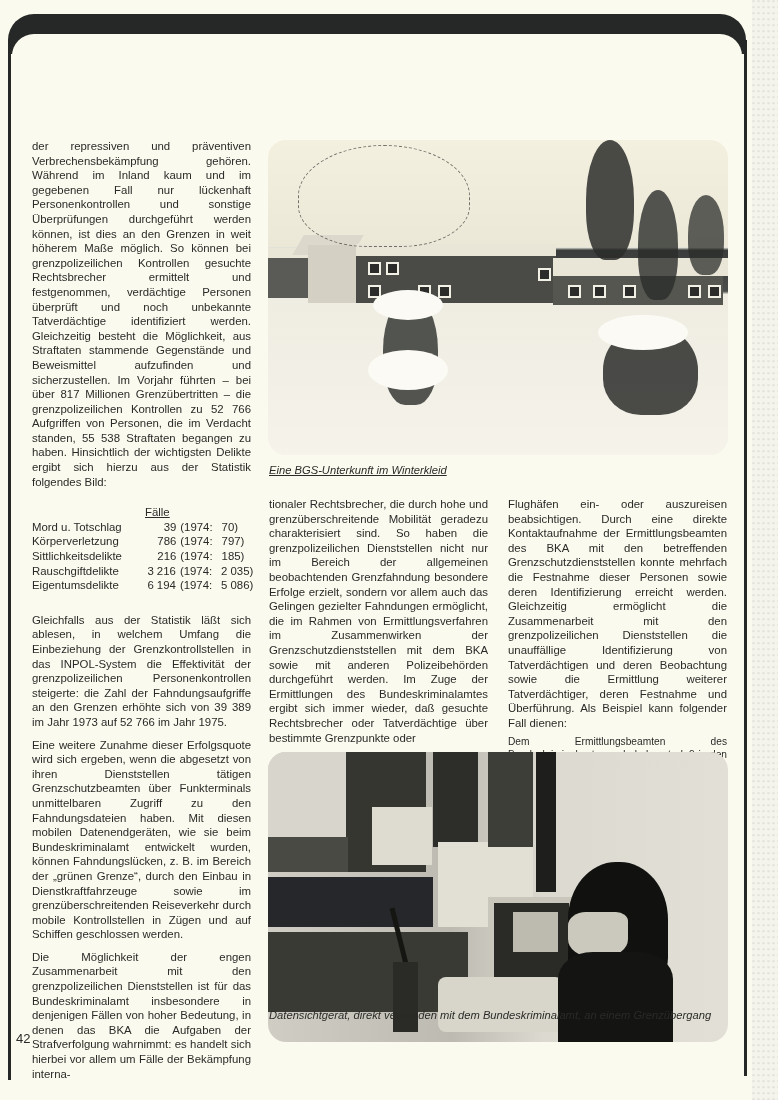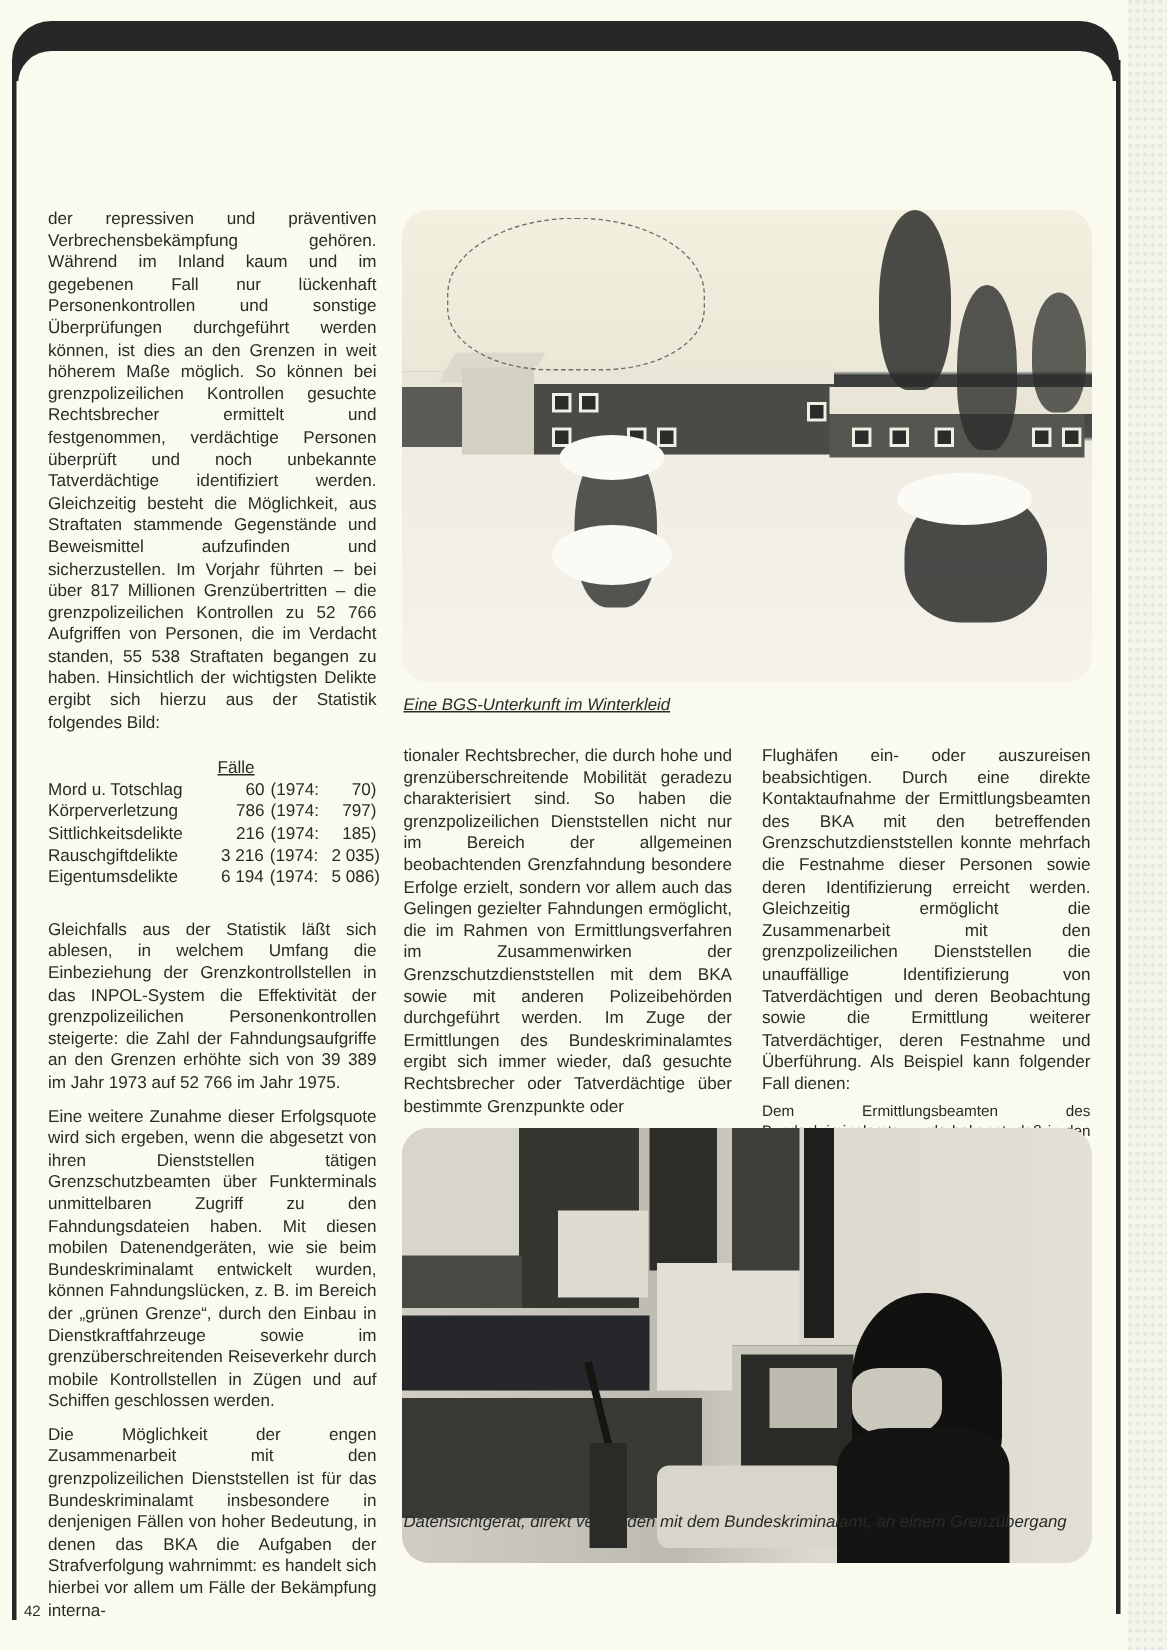--- a/index.html
+++ b/index.html
@@ -38,21 +38,21 @@
   .col-mid  { left:269px; top:497px; width:219px; }
   .col-right{ left:508px; top:497px; width:219px; }
   .small-p { font-size:10.2px; line-height:13.6px; margin-top:-4px !important; }
 
   .stats { margin:16px 0 20px 0; width:219px; }
   .stats .head { padding-left:113px;text-decoration:underline; }
   .stats .row { display:flex; white-space:nowrap; }
   .stats .lbl { width:112px; }
   .stats .val { width:35px; text-align:right; }
   .stats .yr  { width:42px; padding-left:4px; }
-  .stats .prev{ width:30px; text-align:right; }
+  .stats .prev{ width:30px; }
 
   .photo {
     position:absolute; border-radius:18px; overflow:hidden;
   }
   .photo-winter {
     left:268px; top:140px; width:460px; height:315px;
     background:
       linear-gradient(180deg, #f4f0e0 0%, #ece8d8 34%, transparent 34%),
       linear-gradient(180deg, transparent 34%, #3a3d3b 35%, #4a4d49 48%, #efede2 49%, #f5f3ea 100%);
   }
@@ -75,40 +75,40 @@
     left:268px; top:752px; width:460px; height:290px;
     background:linear-gradient(90deg,#cfcdc4 0%, #bcbab1 40%, #dcdad0 60%, #e2e0d6 100%);
   }
   .photo-desk .shape { position:absolute; }
   .caption {
     position:absolute; font-style:italic; font-size:11.2px; line-height:14.6px; color:#2a2a28;
   }
   .cap-winter { left:269px; top:463px; width:460px;text-decoration:underline; }
   .cap-desk { left:269px; top:1008px; width:460px; }
   .page-num {
-    position:absolute; left:16px; top:1069px; font-size:10px; color:#2a2a28;
+    position:absolute; left:16px; top:1031px; font-size:13px; color:#2a2a28;
   }
 </style>
 </head>
 <body>
 
 <div class="right-margin"></div>
 <div class="frame-top"></div>
 <div class="frame-inner"></div>
 <div class="frame-left"></div>
 <div class="frame-right"></div>
 
 <div class="col col-left">
   <p>der repressiven und präventiven Verbrechensbekämpfung gehören. Während im Inland kaum und im gegebenen Fall nur lückenhaft Personenkontrollen und sonstige Überprüfungen durchgeführt werden können, ist dies an den Grenzen in weit höherem Maße möglich. So können bei grenzpolizeilichen Kontrollen gesuchte Rechtsbrecher ermittelt und festgenommen, verdächtige Personen überprüft und noch unbekannte Tatverdächtige identifiziert werden. Gleichzeitig besteht die Möglichkeit, aus Straftaten stammende Gegenstände und Beweismittel aufzufinden und sicherzustellen. Im Vorjahr führten – bei über 817 Millionen Grenzübertritten – die grenzpolizeilichen Kontrollen zu 52 766 Aufgriffen von Personen, die im Verdacht standen, 55 538 Straftaten begangen zu haben. Hinsichtlich der wichtigsten Delikte ergibt sich hierzu aus der Statistik folgendes Bild:</p>
 
   <div class="stats">
     <div class="head">Fälle</div>
     <div class="row">
       <span class="lbl">Mord u. Totschlag</span>
-      <span class="val">60</span>
+      <span class="val">39</span>
       <span class="yr">(1974:</span>
       <span class="prev">70)</span>
     </div>
     <div class="row">
       <span class="lbl">Körperverletzung</span>
       <span class="val">786</span>
       <span class="yr">(1974:</span>
       <span class="prev">797)</span>
     </div>
     <div class="row">

